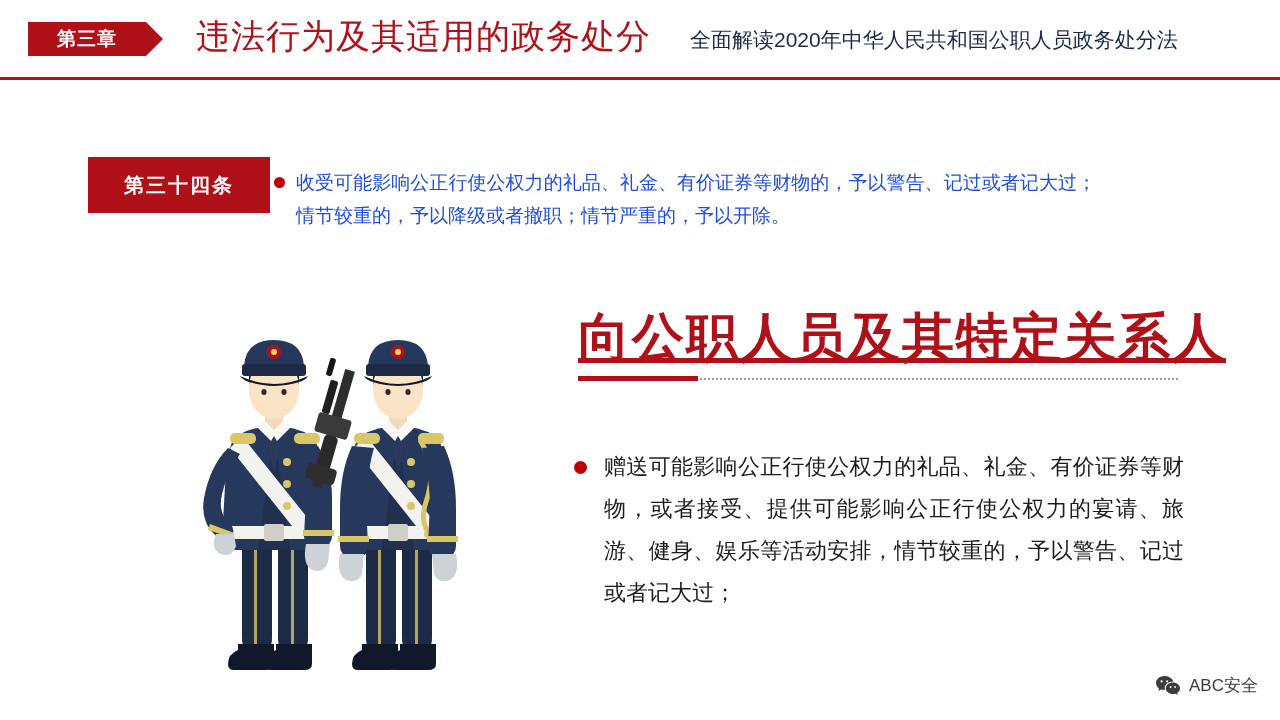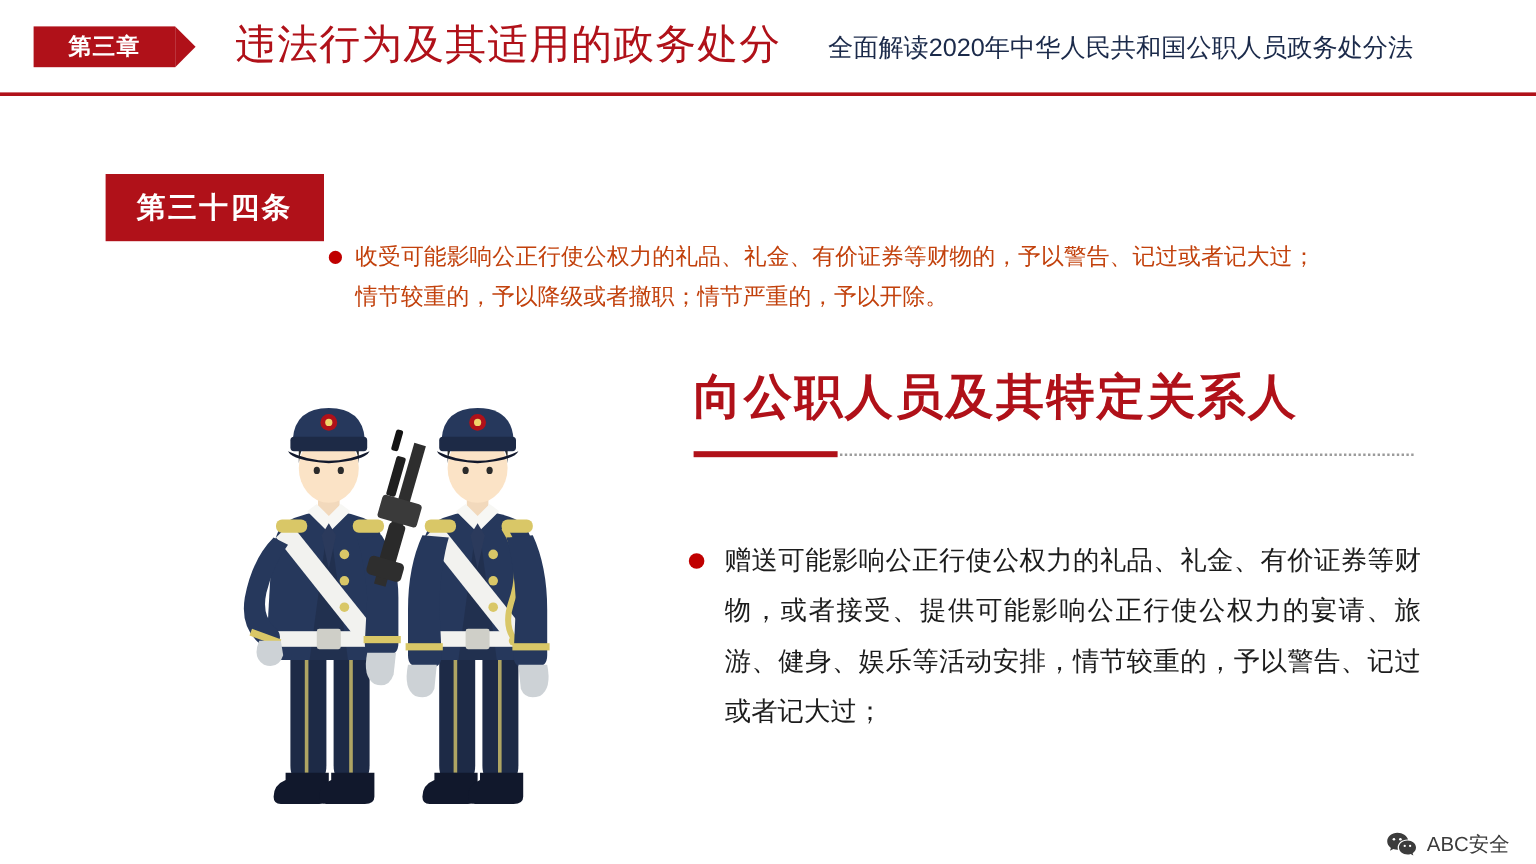--- a/index.html
+++ b/index.html
@@ -82,64 +82,64 @@
     top: 77px;
     width: 1280px;
     height: 3px;
     background: #b01119;
   }
 
   
   .article-badge {
     position: absolute;
     left: 88px;
-    top: 145px;
+    top: 157px;
     width: 182px;
     height: 56px;
     background: #b01119;
     color: #ffffff;
-    font-size: 24px;
+    font-size: 20px;
     font-weight: bold;
     letter-spacing: 2px;
     display: flex;
     align-items: center;
     justify-content: center;
     box-sizing: border-box;
   }
   .article-text {
     position: absolute;
     left: 296px;
     top: 166px;
     width: 800px;
     font-size: 19px;
     line-height: 33px;
-    color: #c2410c;
+    color: #1d4ed8;
     text-align: justify;
-    margin-top: 32px;
   }
   .article-text .dot {
     position: absolute;
     left: -22px;
     top: 11px;
     width: 11px;
     height: 11px;
     background: #c00000;
     border-radius: 50%;
   }
 
   
   .right-heading {
     position: absolute;
     left: 578px;
     top: 303px;
-    font-size: 40px;
+    font-size: 52px;
     font-weight: bold;
     color: #b01119;
     letter-spacing: 2px;
     white-space: nowrap;
+    text-decoration: underline;
   }
   .heading-underline-solid {
     position: absolute;
     left: 578px;
     top: 376px;
     width: 120px;
     height: 5px;
     background: #b01119;
   }
   .heading-underline-dotted {
@@ -183,21 +183,21 @@
     left: 170px;
     top: 240px;
     width: 360px;
     height: 440px;
   }
 
   
   .watermark {
     position: absolute;
     right: 22px;
-    bottom: 5px;
+    bottom: 23px;
     display: flex;
     align-items: center;
     gap: 8px;
     color: #3c3c3c;
     font-size: 17px;
   }
   .wm-icon {
     width: 26px;
     height: 22px;
   }

